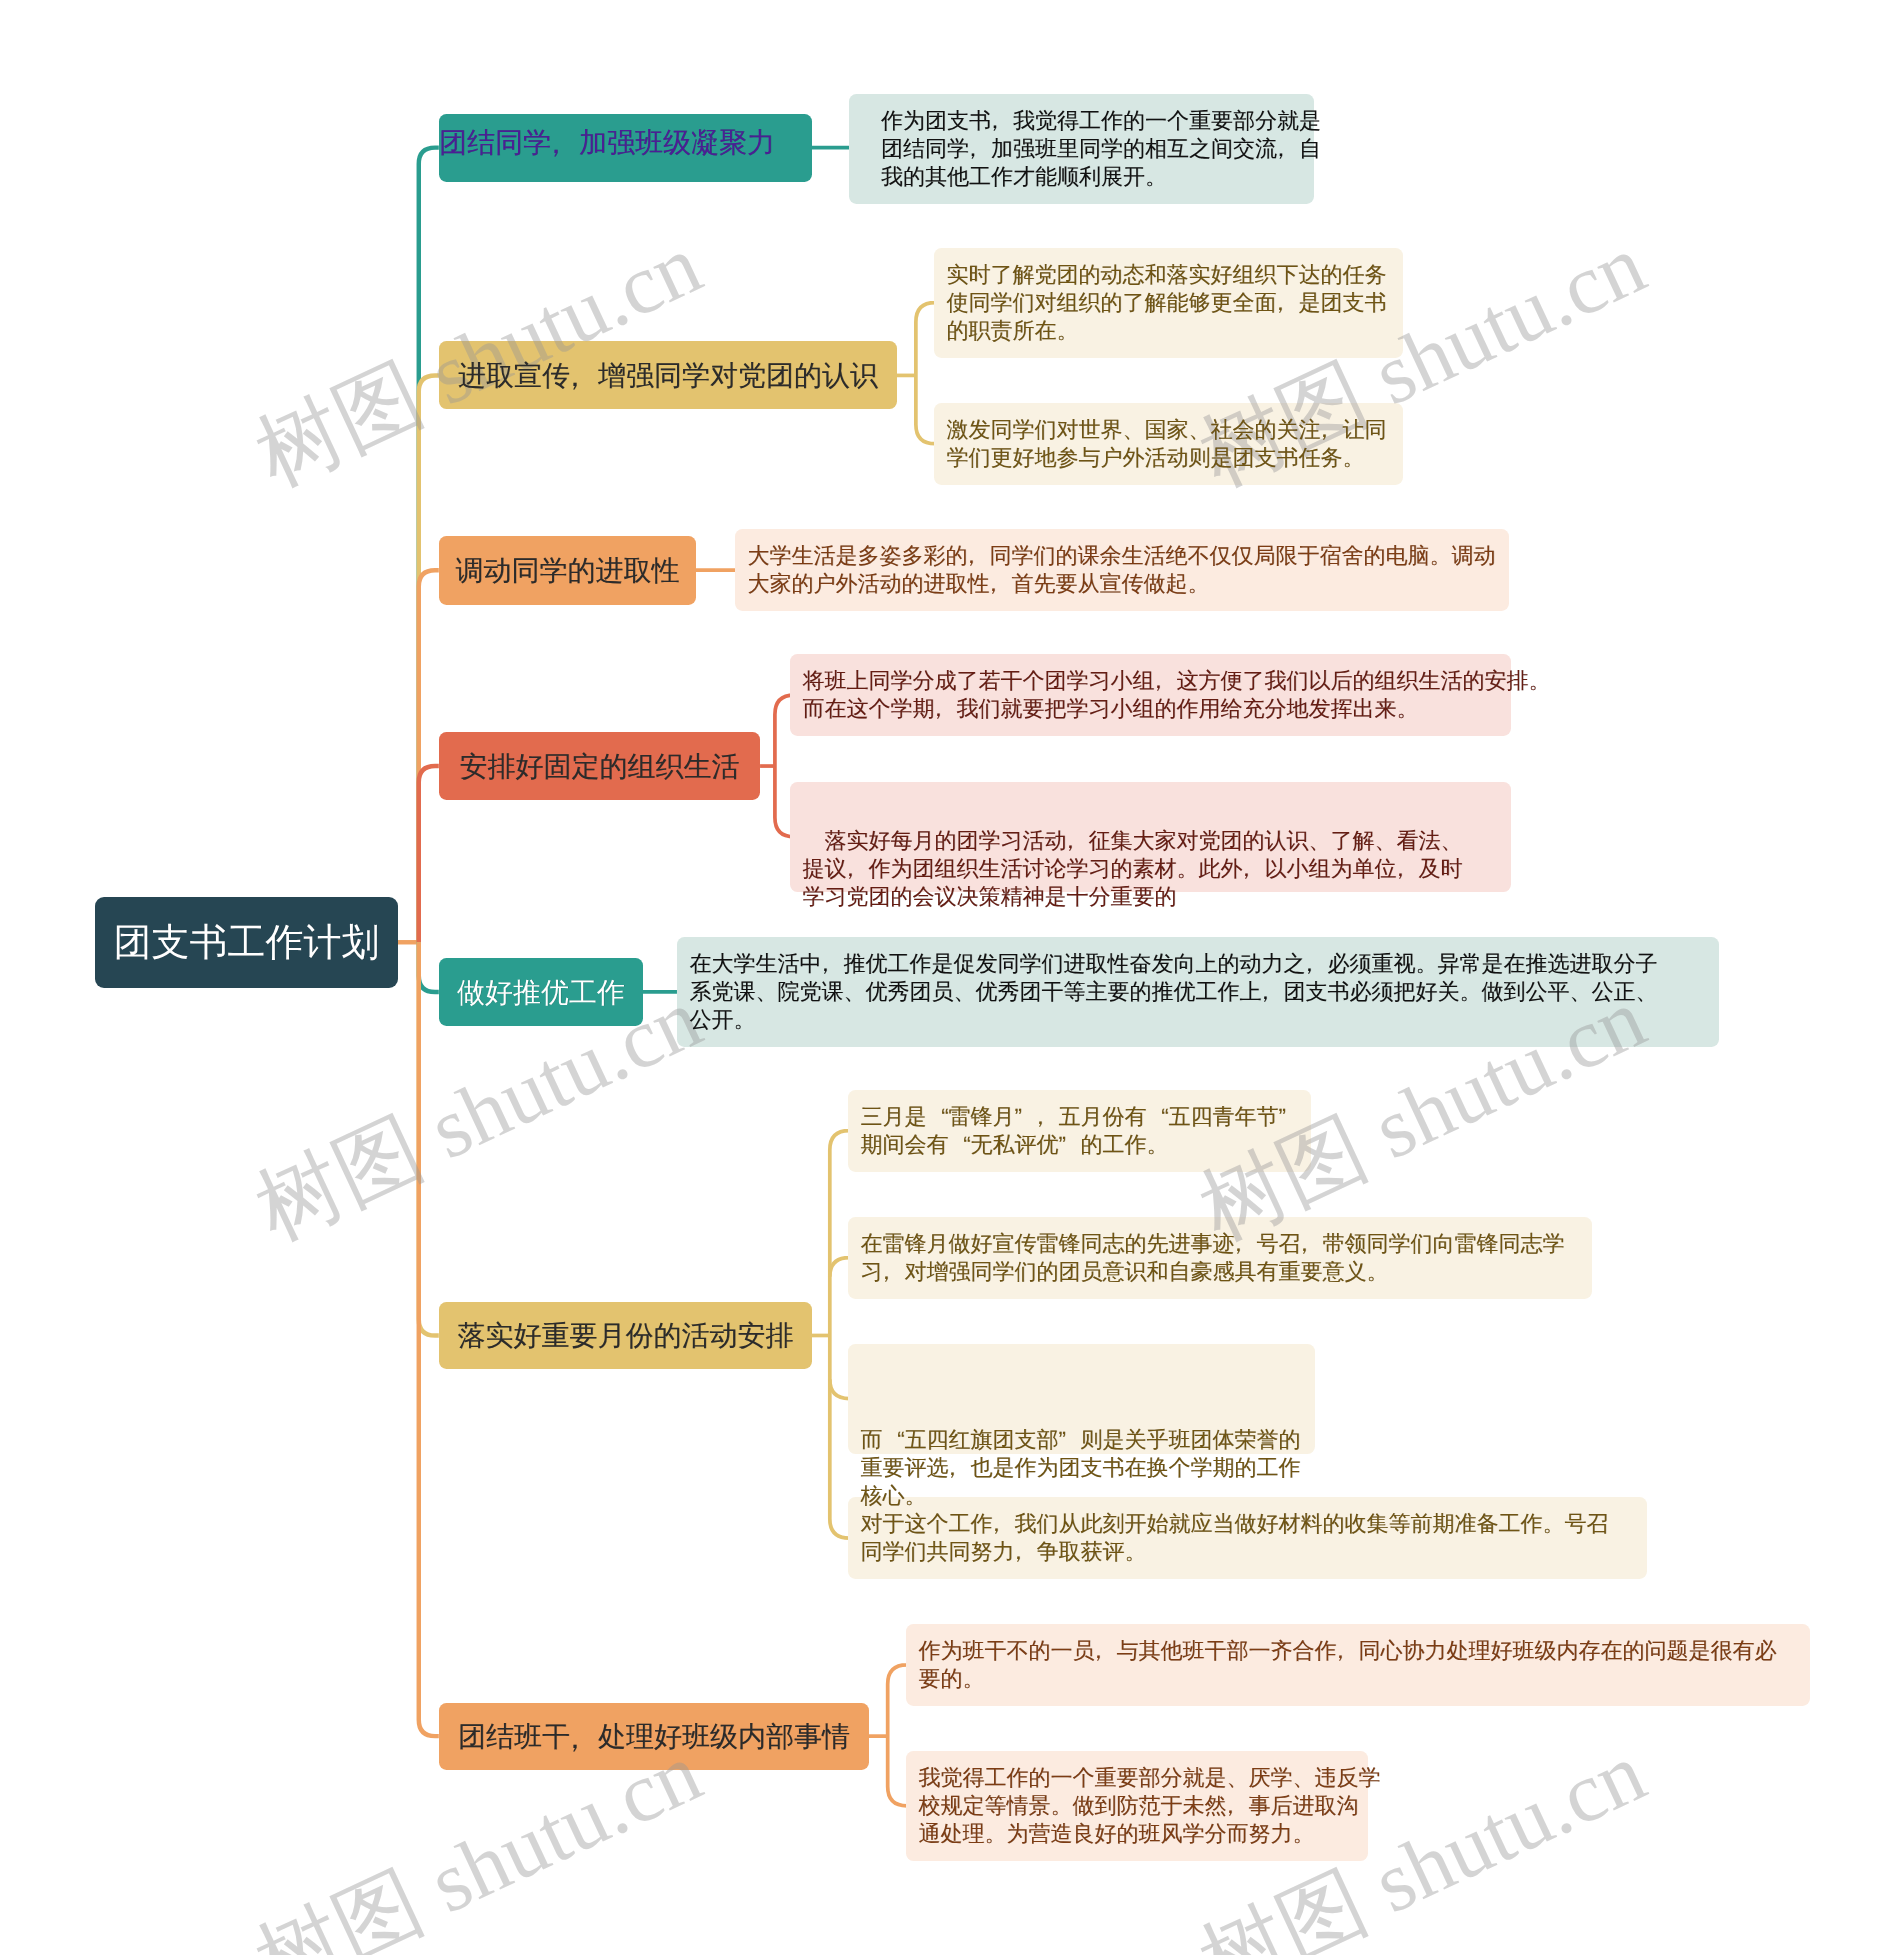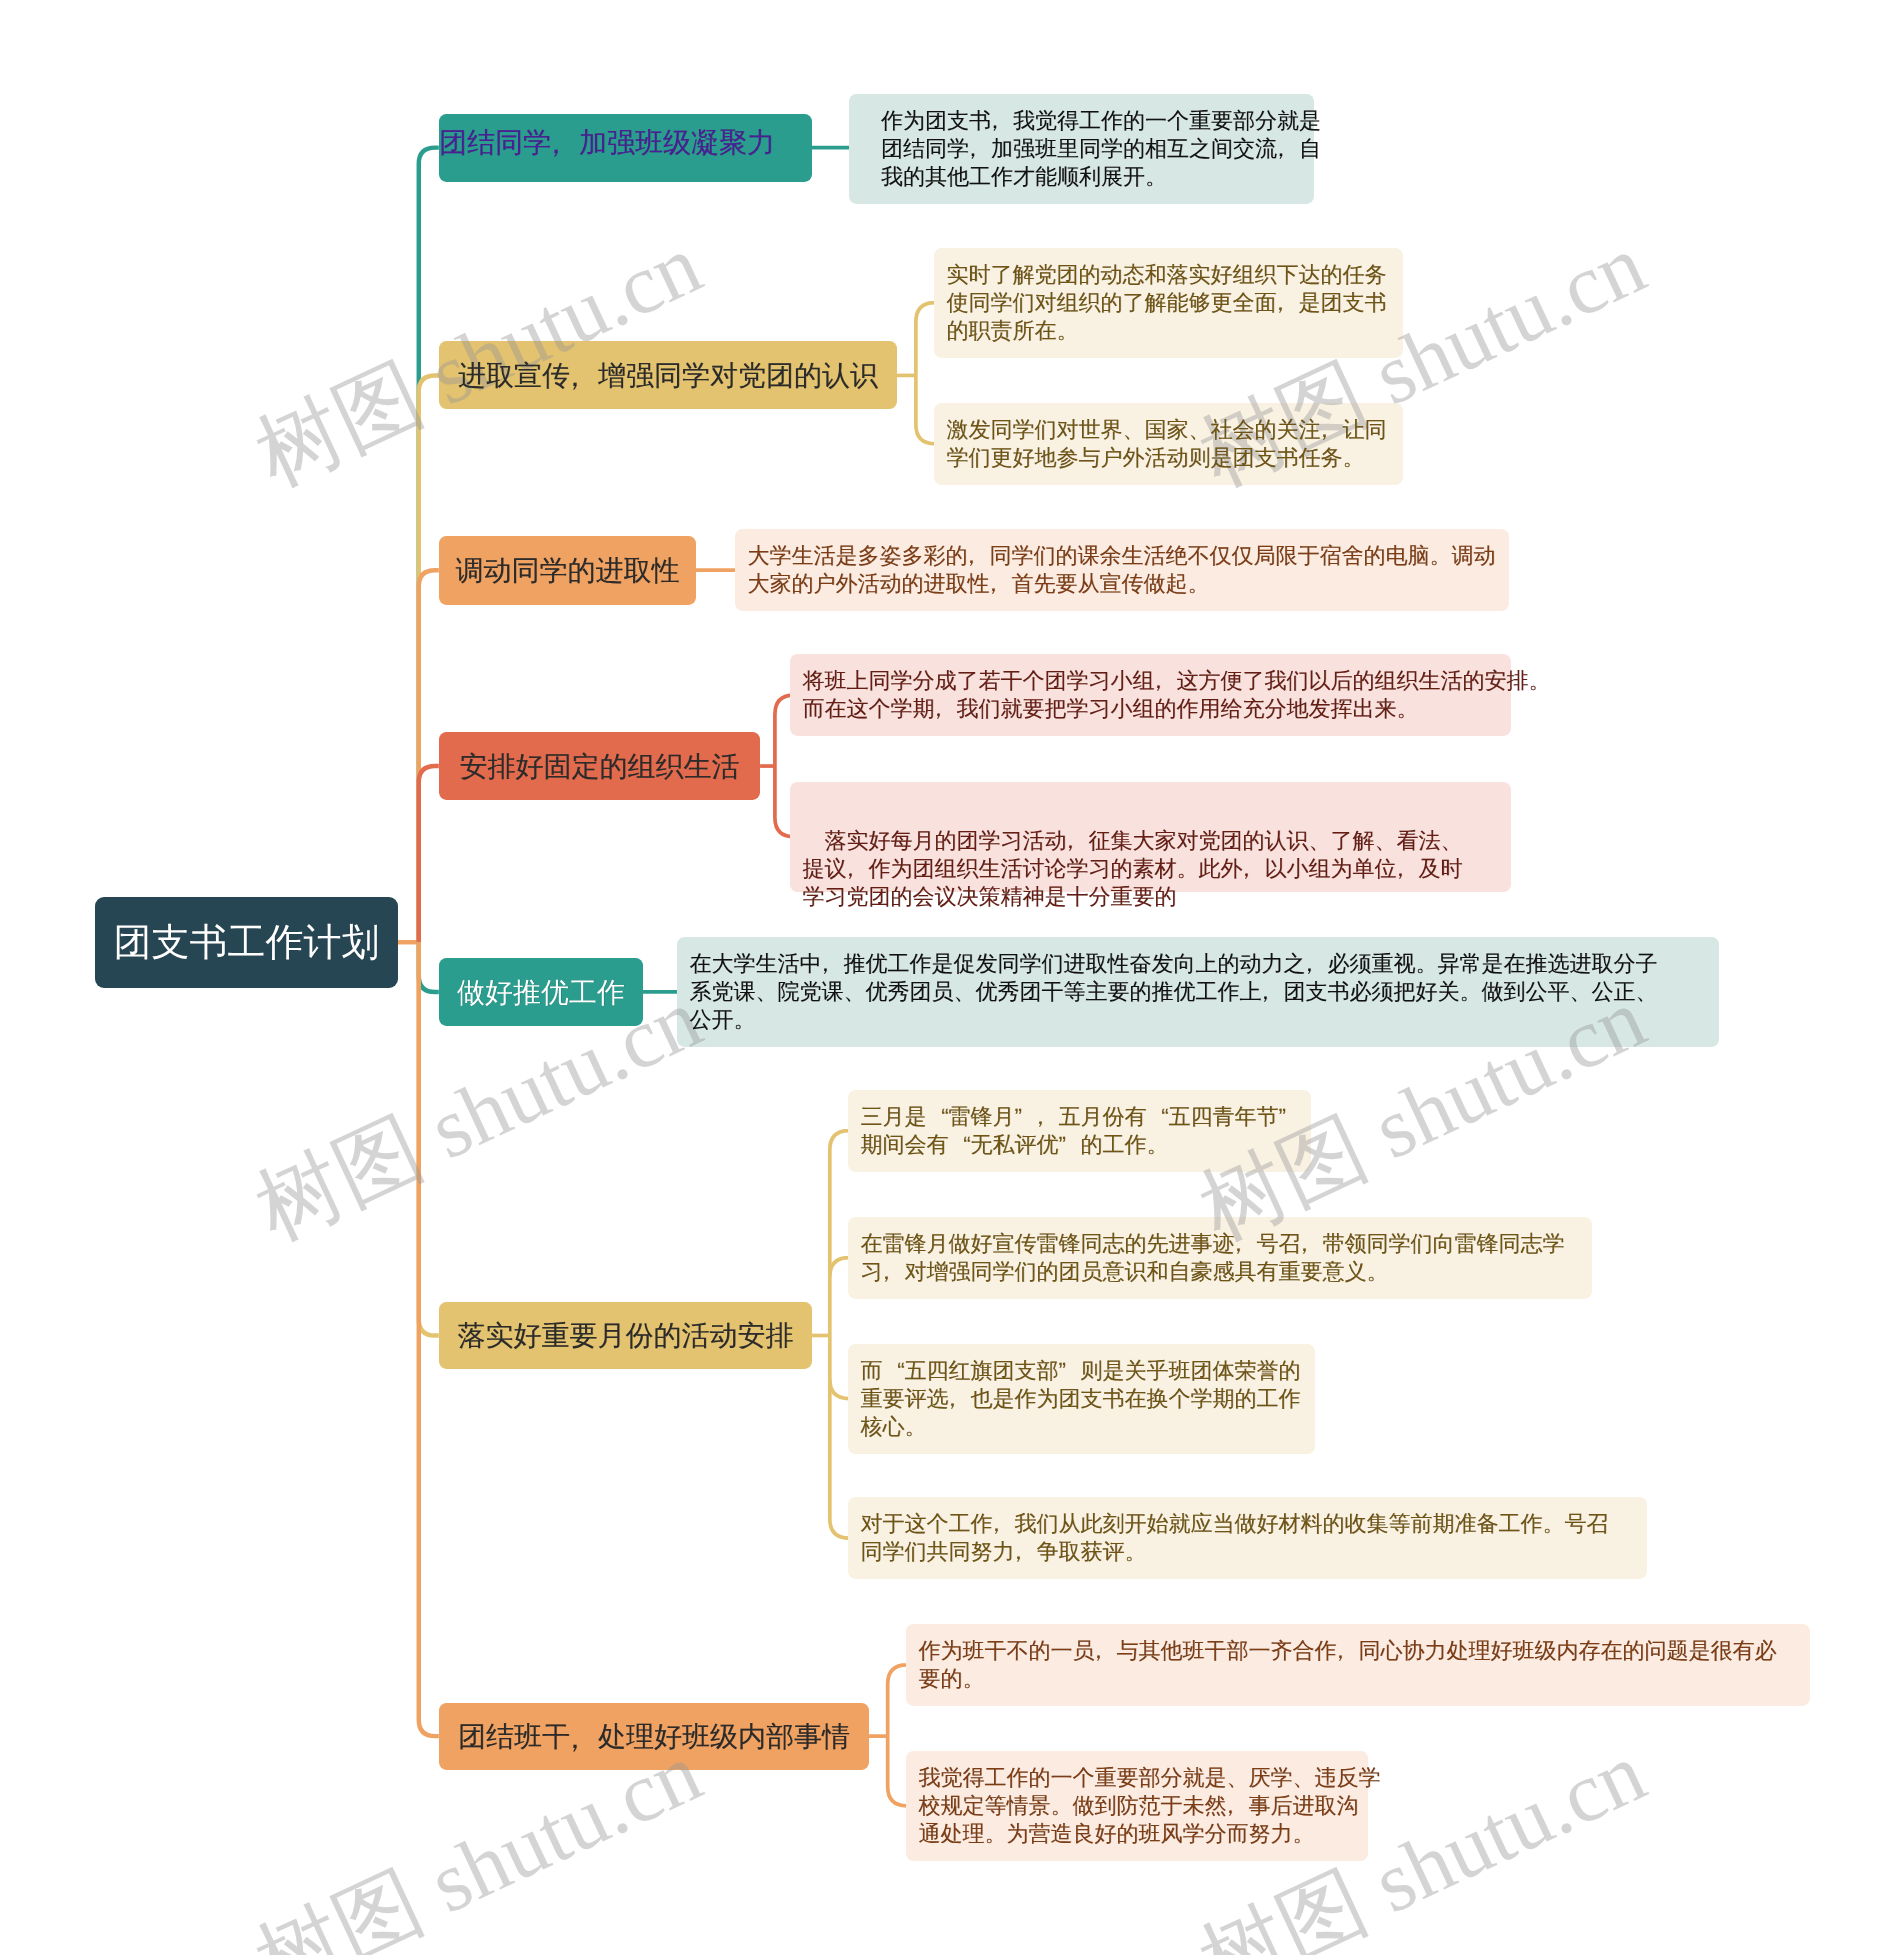--- a/index.html
+++ b/index.html
@@ -142,21 +142,21 @@
       <span>落实好重要月份的活动安排</span>
     </div>
     <div class="nd lf" style="left: 848px; top: 1090px; width: 463px; height: 64px; color: rgb(111, 84, 19);">
       <div class="ln">三月是<span class="qo">“</span>雷锋月<span class="qc">”</span><span class="p"><i>，</i></span>五月份有<span class="qo">“</span>五四青年节<span class="qc">”</span></div>
       <div class="ln">期间会有<span class="qo">“</span>无私评优<span class="qc">”</span>的工作。</div>
     </div>
     <div class="nd lf" style="left: 848px; top: 1217px; width: 744px; height: 82px; color: rgb(111, 84, 19);">
       <div class="ln">在雷锋月做好宣传雷锋同志的先进事迹<span class="p"><i>，</i></span>号召<span class="p"><i>，</i></span>带领同学们向雷锋同志学</div>
       <div class="ln">习<span class="p"><i>，</i></span>对增强同学们的团员意识和自豪感具有重要意义。</div>
     </div>
-    <div class="nd lf" style="left: 848px; top: 1344px; width: 509px; height: 110px; color: rgb(111, 84, 19);">
+    <div class="nd lf" style="left: 848px; top: 1413px; width: 509px; height: 110px; color: rgb(111, 84, 19);">
       <div class="ln">而<span class="qo">“</span>五四红旗团支部<span class="qc">”</span>则是关乎班团体荣誉的</div>
       <div class="ln">重要评选<span class="p"><i>，</i></span>也是作为团支书在换个学期的工作</div>
       <div class="ln">核心。</div>
     </div>
     <div class="nd lf" style="left: 848px; top: 1497px; width: 799px; height: 82px; color: rgb(111, 84, 19);">
       <div class="ln">对于这个工作<span class="p"><i>，</i></span>我们从此刻开始就应当做好材料的收集等前期准备工作。号召</div>
       <div class="ln">同学们共同努力<span class="p"><i>，</i></span>争取获评。</div>
     </div>
     <div class="nd br" style="left: 439px; top: 1703px; width: 430px; height: 67px; color: rgb(43, 43, 43);">
       <span>团结班干<span class="p"><i>，</i></span>处理好班级内部事情</span>

